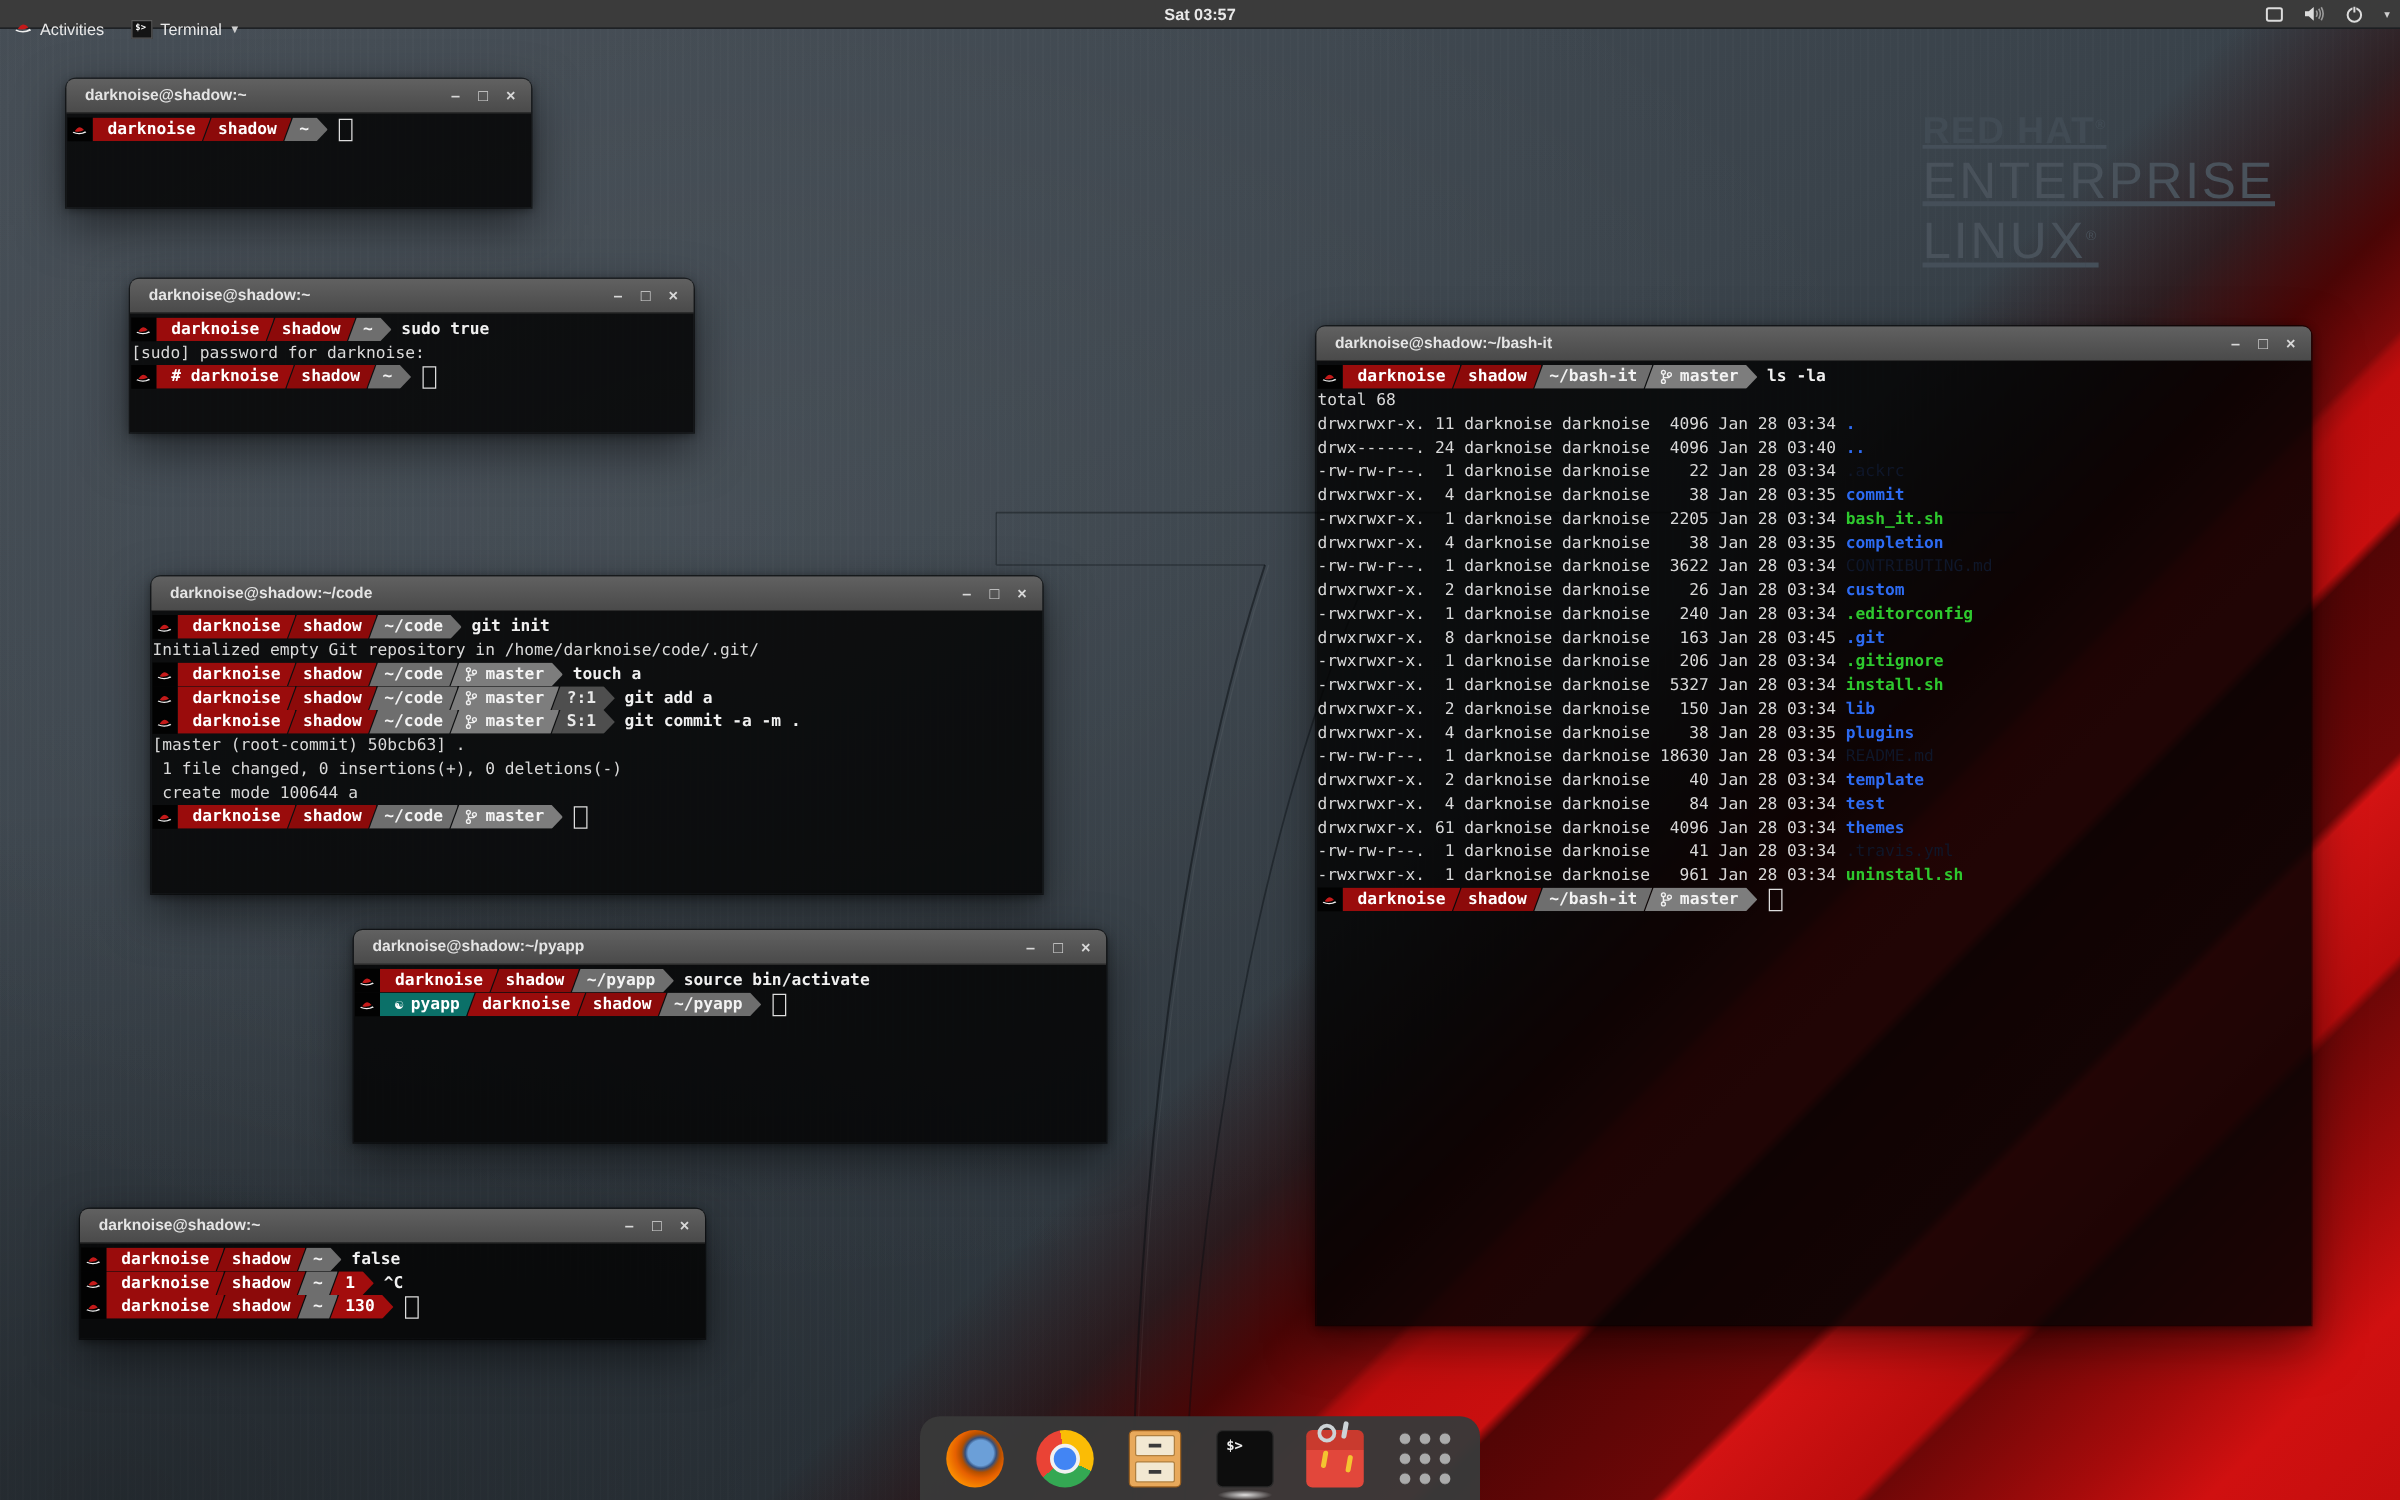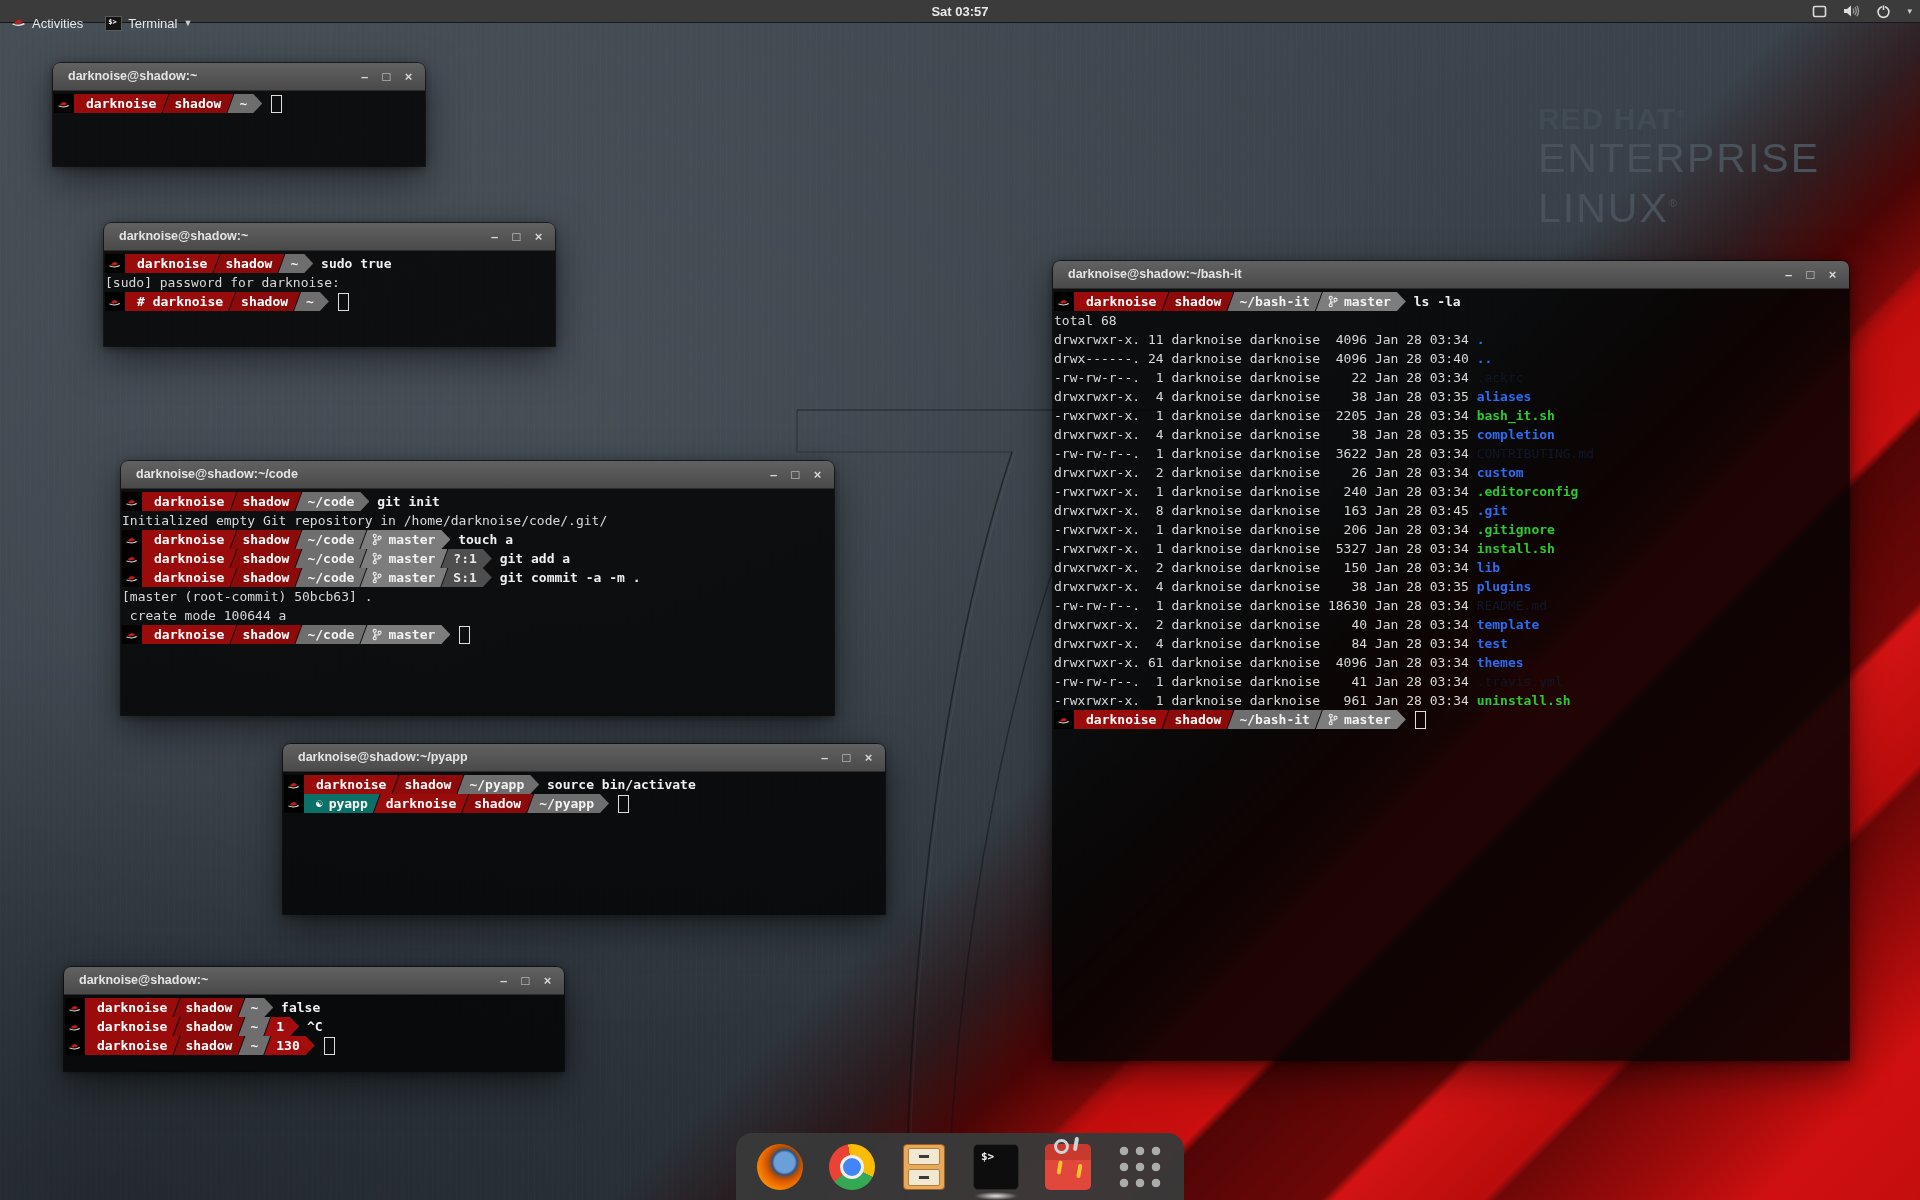--- a/index.html
+++ b/index.html
@@ -22,21 +22,21 @@
       #a80c0c 70.3%, #c20d0d 71% ,#c90f0f 74.6%,
       #520505 75%, #6e0707 80.8%,
       #d31313 81.2%, #b90c0c 86%,
       #6e0707 86.4%, #a50b0b 91.5%,
       #d01010 95%, #c40e0e 100%);}
 
   
   #wall-lines{position:absolute;inset:0;z-index:2;pointer-events:none;}
 
   
-  #rhel-logo{position:absolute;left:1538px;top:102px;z-index:2;color:#454f59;user-select:none;}
+  #rhel-logo{position:absolute;left:1538px;top:88px;z-index:2;color:#454f59;user-select:none;text-decoration:underline;}
   #rhel-logo .l1{font-weight:bold;font-size:30px;letter-spacing:1px;color:#414b54;}
   #rhel-logo .l2{font-size:41px;line-height:44px;letter-spacing:2px;font-weight:normal;color:#49525b;}
   #rhel-logo .l3{font-size:41px;line-height:46px;letter-spacing:2px;font-weight:normal;color:#49525b;}
   #rhel-logo sup{font-size:11px;vertical-align:super;}
 
   
   #topbar{position:absolute;top:0;left:0;right:0;height:22px;background:#3b3b3b;
     border-bottom:1px solid #15191d;display:flex;align-items:center;z-index:50;
     color:#e8e8e8;font-size:13px;}
   .tb-item{display:flex;align-items:center;gap:6px;height:100%;padding:0 11px;cursor:default;margin-top:24px;}
@@ -265,20 +265,21 @@
             <path d="M2 6.5 Q7 9 12 6 L13 7.2 Q7 10 1.2 7.4Z" fill="#ededed"></path>
           </svg></span><span class="seg user">darknoise</span><span class="seg host">shadow</span><span class="seg path">~/code</span><span class="seg branch"><svg width="10" height="13" viewBox="0 0 11 14">
             <g stroke="#f0f0f0" fill="none" stroke-width="1.2">
               <circle cx="3" cy="3" r="1.7"></circle>
               <circle cx="3" cy="11" r="1.7"></circle>
               <circle cx="8.3" cy="5" r="1.7"></circle>
               <path d="M3 4.7 V9.3 M3 8.6 C3 6.6 8.3 8.6 8.3 6.8"></path>
             </g>
           </svg>master</span><span class="seg gstat last">S:1</span><span class="cmd"> git commit -a -m .</span></div>
       <div class="tline">[master (root-commit) 50bcb63] .</div>
+      <div class="tline"> 1 file changed, 0 insertions(+), 0 deletions(-)</div>
       <div class="tline"> create mode 100644 a</div>
       <div class="tline pline"><span class="seg hat"><svg width="13" height="10" viewBox="0 0 14 10">
             <path d="M3 6 Q7 0 11 5 Q7 7.5 3 6Z" fill="#c41a1a"></path>
             <path d="M2 6.5 Q7 9 12 6 L13 7.2 Q7 10 1.2 7.4Z" fill="#ededed"></path>
           </svg></span><span class="seg user">darknoise</span><span class="seg host">shadow</span><span class="seg path">~/code</span><span class="seg branch last"><svg width="10" height="13" viewBox="0 0 11 14">
             <g stroke="#f0f0f0" fill="none" stroke-width="1.2">
               <circle cx="3" cy="3" r="1.7"></circle>
               <circle cx="3" cy="11" r="1.7"></circle>
               <circle cx="8.3" cy="5" r="1.7"></circle>
               <path d="M3 4.7 V9.3 M3 8.6 C3 6.6 8.3 8.6 8.3 6.8"></path>
@@ -351,21 +352,21 @@
               <circle cx="3" cy="3" r="1.7"></circle>
               <circle cx="3" cy="11" r="1.7"></circle>
               <circle cx="8.3" cy="5" r="1.7"></circle>
               <path d="M3 4.7 V9.3 M3 8.6 C3 6.6 8.3 8.6 8.3 6.8"></path>
             </g>
           </svg>master</span><span class="cmd"> ls -la</span></div>
       <div class="tline">total 68</div>
       <div class="tline"><span>drwxrwxr-x. 11 darknoise darknoise  4096 Jan 28 03:34 </span><span class="f-dir">.</span></div>
       <div class="tline"><span>drwx------. 24 darknoise darknoise  4096 Jan 28 03:40 </span><span class="f-dir">..</span></div>
       <div class="tline"><span>-rw-rw-r--.  1 darknoise darknoise    22 Jan 28 03:34 </span><span class="f-plain">.ackrc</span></div>
-      <div class="tline"><span>drwxrwxr-x.  4 darknoise darknoise    38 Jan 28 03:35 </span><span class="f-dir">aliases</span></div>
+      <div class="tline"><span>drwxrwxr-x.  4 darknoise darknoise    38 Jan 28 03:35 </span><span class="f-dir">commit</span></div>
       <div class="tline"><span>-rwxrwxr-x.  1 darknoise darknoise  2205 Jan 28 03:34 </span><span class="f-exec">bash_it.sh</span></div>
       <div class="tline"><span>drwxrwxr-x.  4 darknoise darknoise    38 Jan 28 03:35 </span><span class="f-dir">completion</span></div>
       <div class="tline"><span>-rw-rw-r--.  1 darknoise darknoise  3622 Jan 28 03:34 </span><span class="f-plain">CONTRIBUTING.md</span></div>
       <div class="tline"><span>drwxrwxr-x.  2 darknoise darknoise    26 Jan 28 03:34 </span><span class="f-dir">custom</span></div>
       <div class="tline"><span>-rwxrwxr-x.  1 darknoise darknoise   240 Jan 28 03:34 </span><span class="f-exec">.editorconfig</span></div>
       <div class="tline"><span>drwxrwxr-x.  8 darknoise darknoise   163 Jan 28 03:45 </span><span class="f-dir">.git</span></div>
       <div class="tline"><span>-rwxrwxr-x.  1 darknoise darknoise   206 Jan 28 03:34 </span><span class="f-exec">.gitignore</span></div>
       <div class="tline"><span>-rwxrwxr-x.  1 darknoise darknoise  5327 Jan 28 03:34 </span><span class="f-exec">install.sh</span></div>
       <div class="tline"><span>drwxrwxr-x.  2 darknoise darknoise   150 Jan 28 03:34 </span><span class="f-dir">lib</span></div>
       <div class="tline"><span>drwxrwxr-x.  4 darknoise darknoise    38 Jan 28 03:35 </span><span class="f-dir">plugins</span></div>

